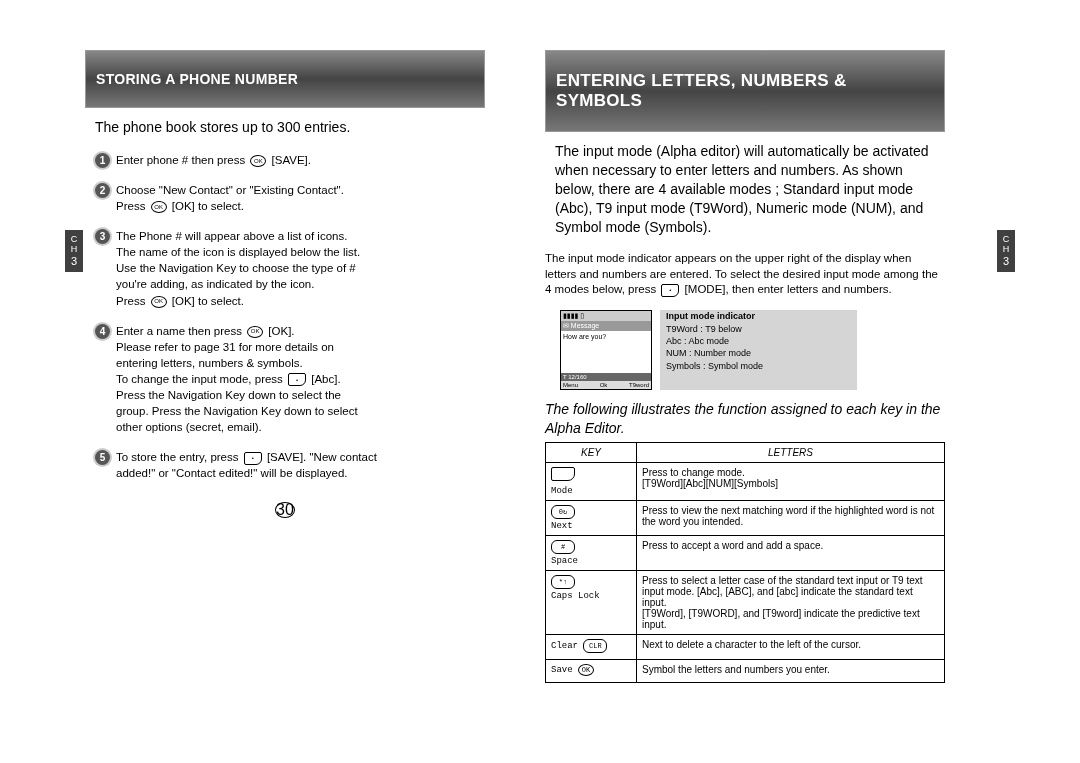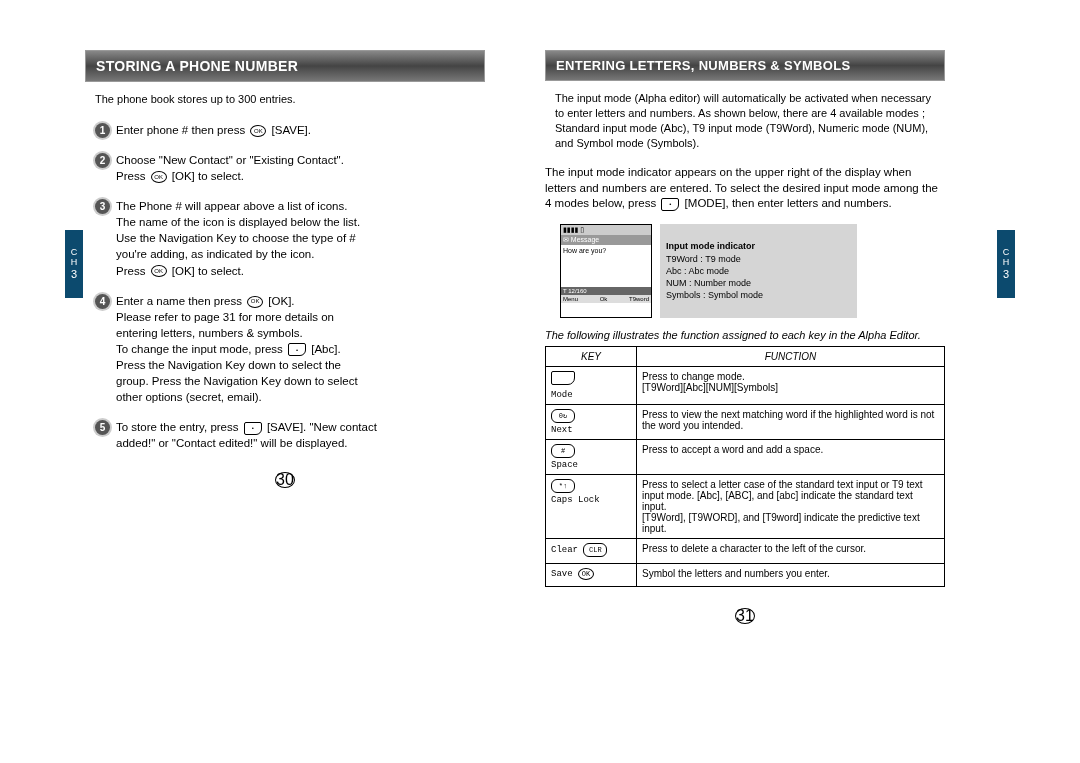--- a/index.html
+++ b/index.html
@@ -19,43 +19,43 @@
     gap: 60px;
   }
   .page {
     width: 400px;
     position: relative;
   }
   .header-bar {
     background: linear-gradient(to bottom, #888 0%, #444 50%, #777 100%);
     color: #fff;
     font-weight: bold;
-    padding: 7px 10px;
+    padding: 20px 10px;
     letter-spacing: 0.3px;
     border: 1px solid #999;
     margin-bottom: 10px;
   }
   .header-bar.left { font-size: 14px; }
-  .header-bar.right { font-size: 13px; }
+  .header-bar.right { font-size: 17px; }
   .intro-small {
-    font-size: 11px;
+    font-size: 14px;
     margin: 8px 10px 15px 10px;
     line-height: 1.35;
   }
   .intro-large {
     font-size: 11.5px;
     margin: 8px 0 12px 0;
     line-height: 1.35;
   }
   .sidetab {
     position: absolute;
     top: 230px;
     width: 14px;
-    padding: 18px 2px;
-    background: #0c4a6e;
+    padding: 5px 2px;
+    background: #404040;
     color: #fff;
     font-size: 10px;
     text-align: center;
     line-height: 1.1;
   }
   .sidetab.left { left: 65px; }
   .sidetab.right { right: 65px; }
   .sidetab .ch { font-size: 9px; }
   .sidetab .num { font-size: 11px; }
   .steps { margin-left: 10px; }
@@ -109,21 +109,21 @@
   }
   .phone-screen .titlebar { background: #ccc; padding: 1px 2px; font-size: 7px; }
   .phone-screen .msgbar { background: #999; color: #fff; padding: 1px 2px; font-size: 7px; }
   .phone-screen .body { height: 38px; padding: 2px; font-size: 7px; }
   .phone-screen .counter { background: #666; color: #fff; padding: 1px 2px; font-size: 6px; }
   .phone-screen .softkeys { display: flex; justify-content: space-between; background: #ddd; padding: 1px 2px; font-size: 6px; }
   .infobox {
     background: #d5d5d5;
     font-size: 9px;
     line-height: 1.35;
-    padding: 16px 6px;
+    padding: 0 6px;
     width: 185px;
   }
   .infobox .title { font-weight: bold; margin-bottom: 1px; }
   table.func {
     border-collapse: collapse;
     width: 100%;
     font-size: 10px;
     margin-top: 4px;
   }
   table.func th, table.func td {
@@ -238,35 +238,35 @@
         <div class="counter">T  12/160</div>
         <div class="softkeys">
           <span>Menu</span>
           <span>Ok</span>
           <span>T9word</span>
         </div>
       </div>
       <div class="infobox">
         <div class="title">Input mode indicator</div>
         <div id="infobox-lines">
-            <div>T9Word : T9 mode</div>
+            <div>T9Word : T9 below</div>
             <div>Abc : Abc mode</div>
             <div>NUM : Number mode</div>
             <div>Symbols : Symbol mode</div>
           </div>
       </div>
     </div>
 
     <div class="intro-small" style="margin:4px 0 2px 0;font-style:italic;">The following illustrates the function assigned to each key in the Alpha Editor.</div>
 
     <table class="func">
       <thead>
         <tr>
           <th>KEY</th>
-          <th>FUNCTION</th>
+          <th>LETTERS</th>
         </tr>
       </thead>
       <tbody id="func-rows">
           <tr>
             <td class="key-cell"><span class="key-icon softr"></span><br>Mode</td>
             <td style="white-space:pre-line;">Press to change mode.
 [T9Word][Abc][NUM][Symbols]</td>
           </tr>
           <tr>
             <td class="key-cell"><span class="key-icon pill">0↻</span><br>Next</td>
@@ -276,25 +276,24 @@
             <td class="key-cell"><span class="key-icon pill">#</span><br>Space</td>
             <td style="white-space:pre-line;">Press to accept a word and add a space.</td>
           </tr>
           <tr>
             <td class="key-cell"><span class="key-icon pill">*↑</span><br>Caps Lock</td>
             <td style="white-space:pre-line;">Press to select a letter case of the standard text input or T9 text input mode. [Abc], [ABC], and [abc] indicate the standard text input.
 [T9Word], [T9WORD], and [T9word] indicate the predictive text input.</td>
           </tr>
           <tr>
             <td class="key-cell">Clear <span class="key-icon pill">CLR</span></td>
-            <td style="white-space:pre-line;">Press to delete a character to the left of the cursor.</td>
+            <td style="white-space:pre-line;">Next to delete a character to the left of the cursor.</td>
           </tr>
           <tr>
             <td class="key-cell">Save <span class="key-icon round">OK</span></td>
             <td style="white-space:pre-line;">Symbol the letters and numbers you enter.</td>
           </tr>
         </tbody>
     </table>
 
-    <div class="pagenum"><span>31</span></div>
   </div>
 
 </div>
 
 </body></html>

